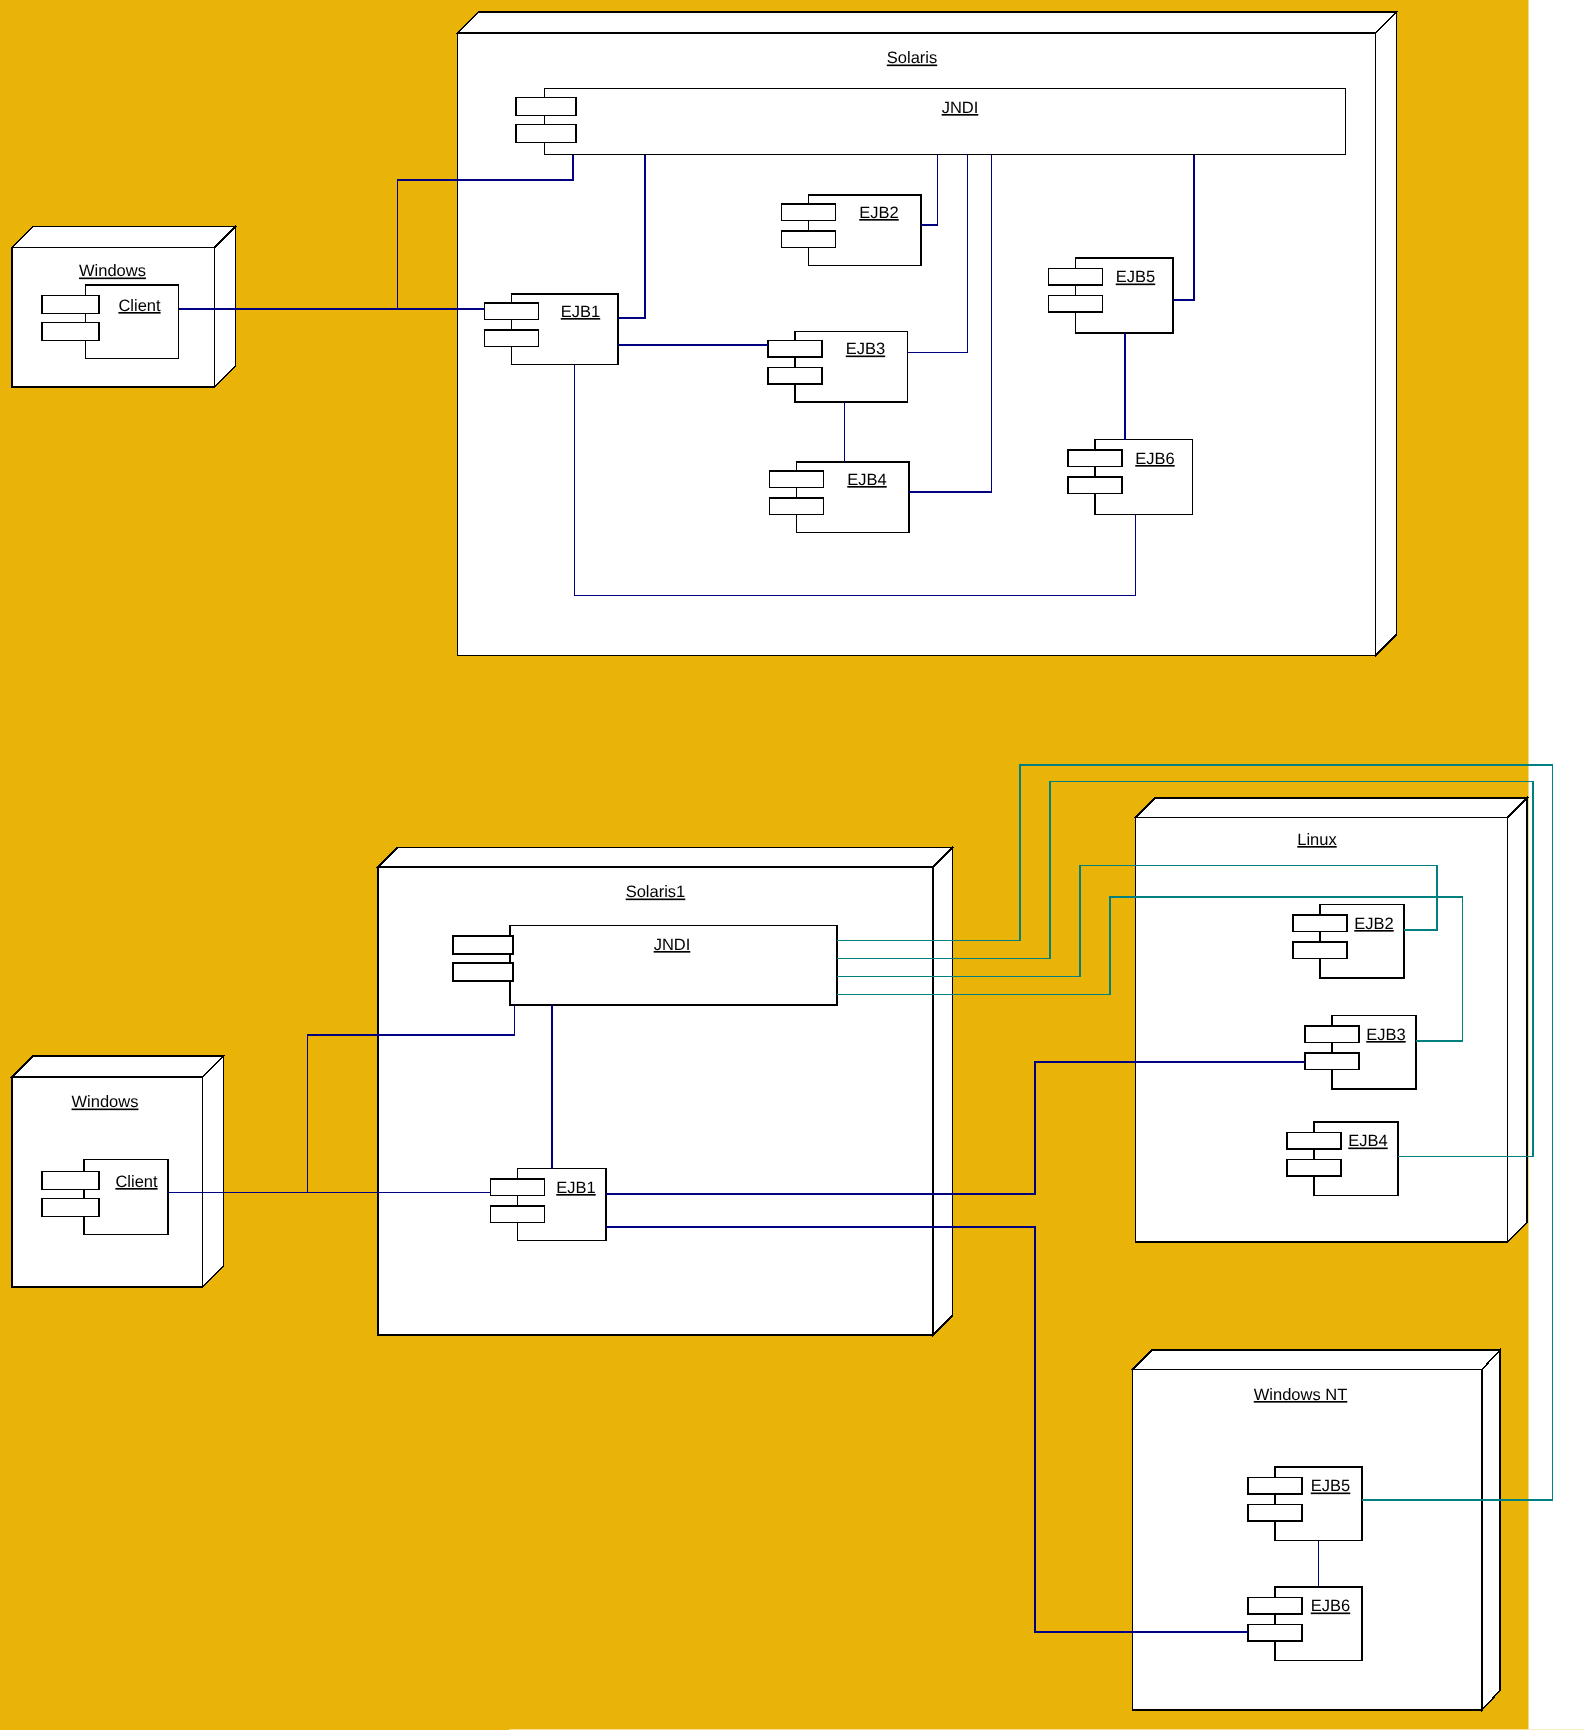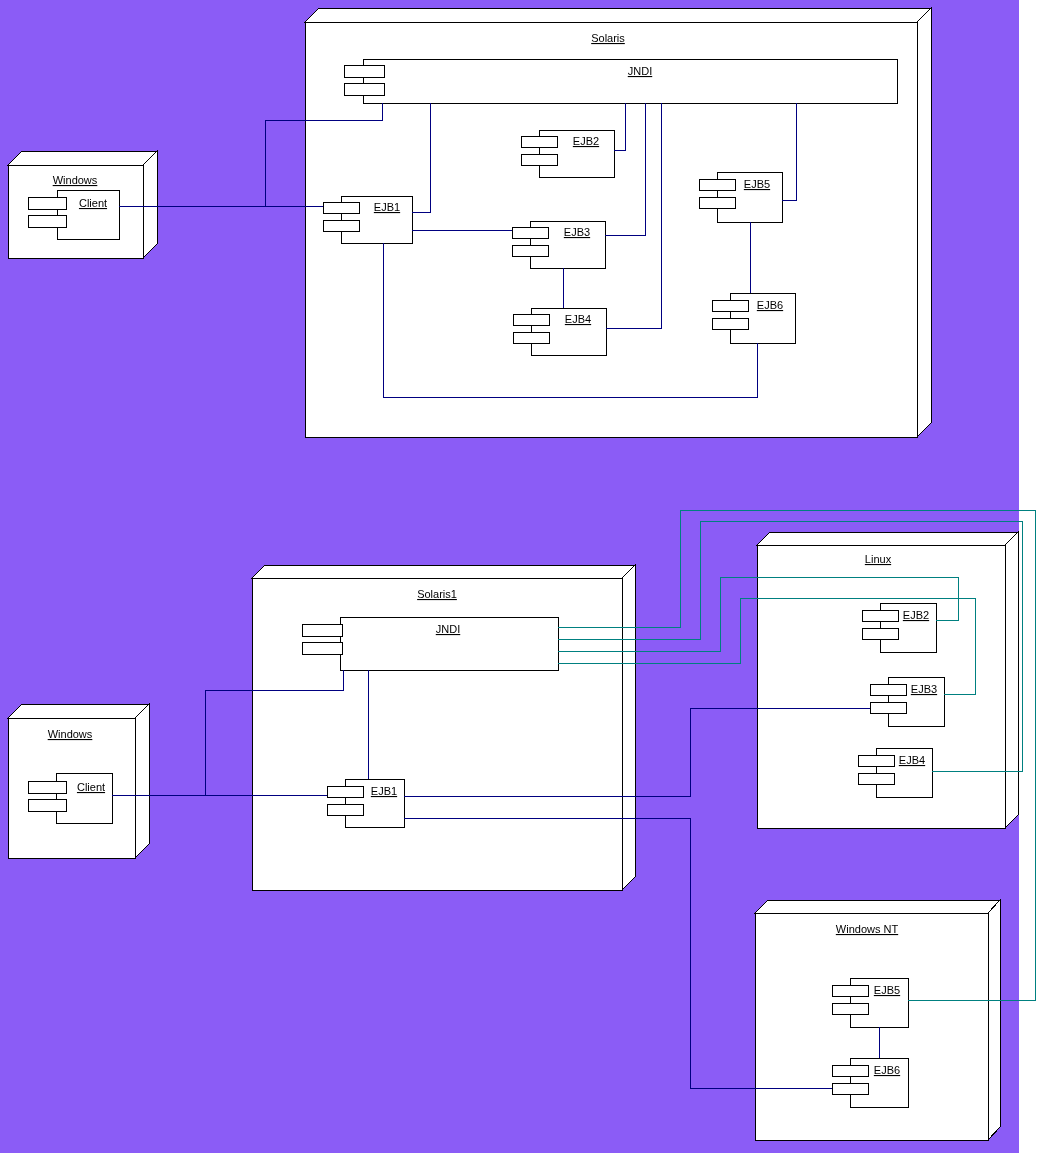--- a/index.html
+++ b/index.html
@@ -4,21 +4,21 @@
 <style>
   html, body {
     margin: 0;
     padding: 0;
     background: #ffffff;
   }
   .canvas {
     position: relative;
     width: 1019px;
     height: 1153px;
-    background: #8b5cf6;
+    background: #eab308;
     font-family: "Liberation Sans", "DejaVu Sans", sans-serif;
   }
   svg { display: block; }
   .shape {
     fill: #ffffff;
     stroke: #000000;
     stroke-width: 1;
   }
   .blue {
     fill: none;

